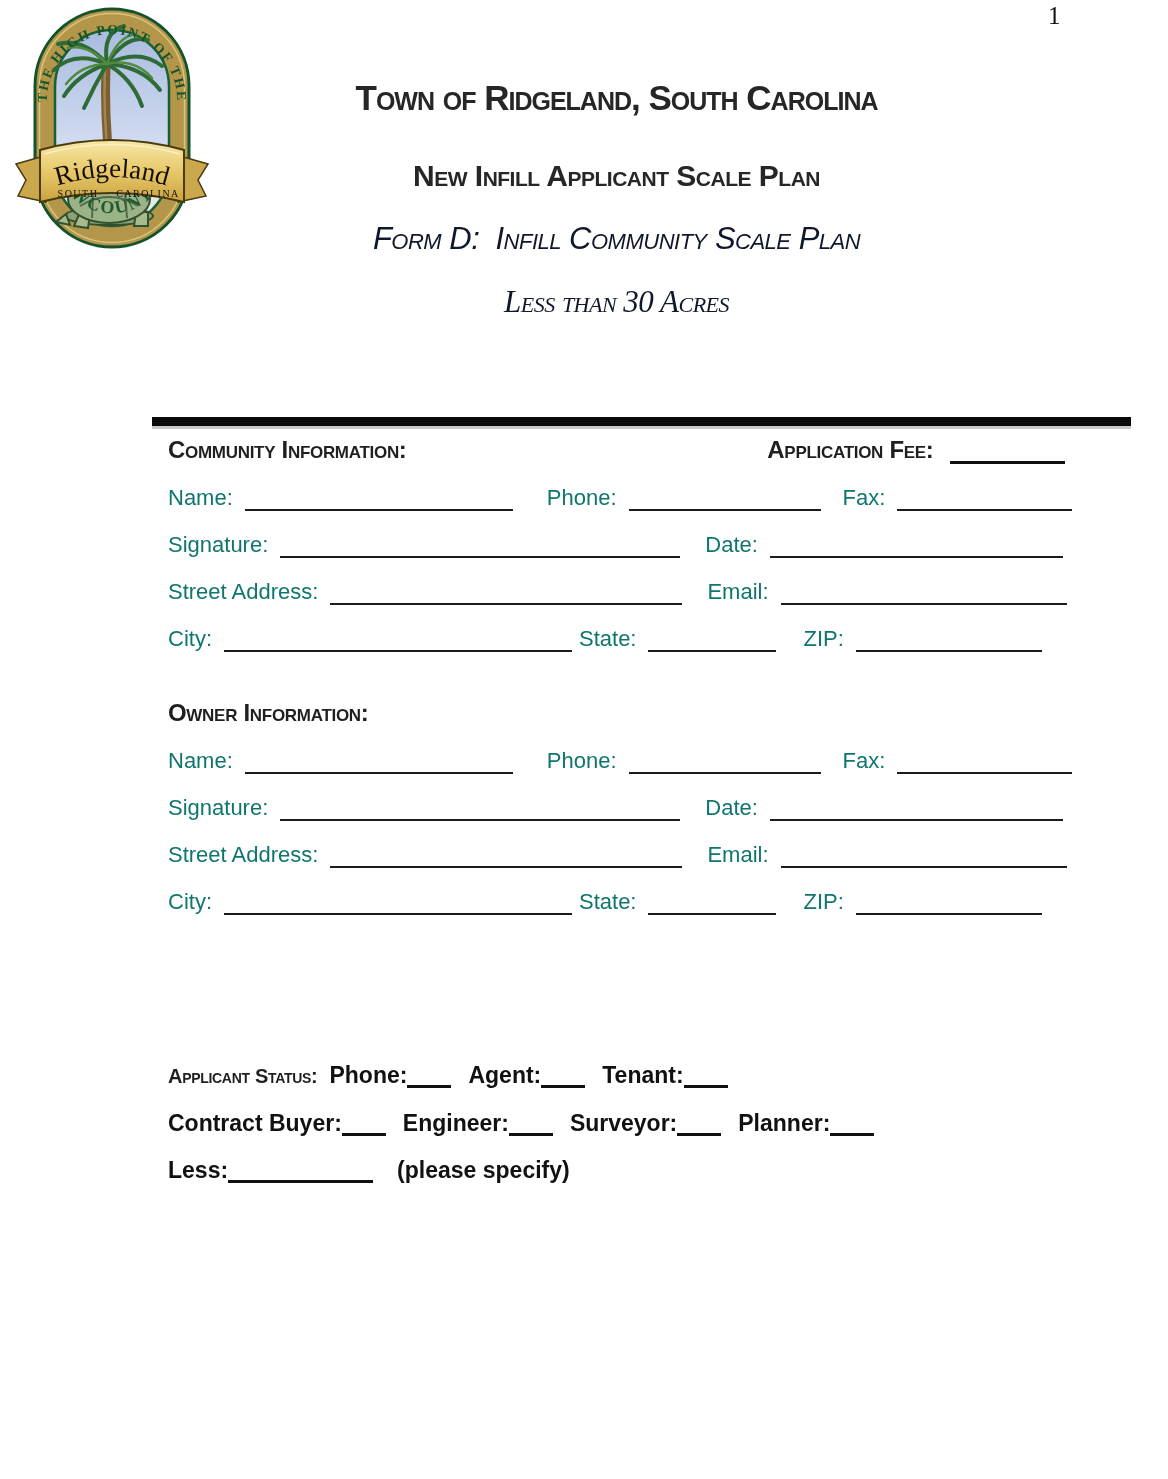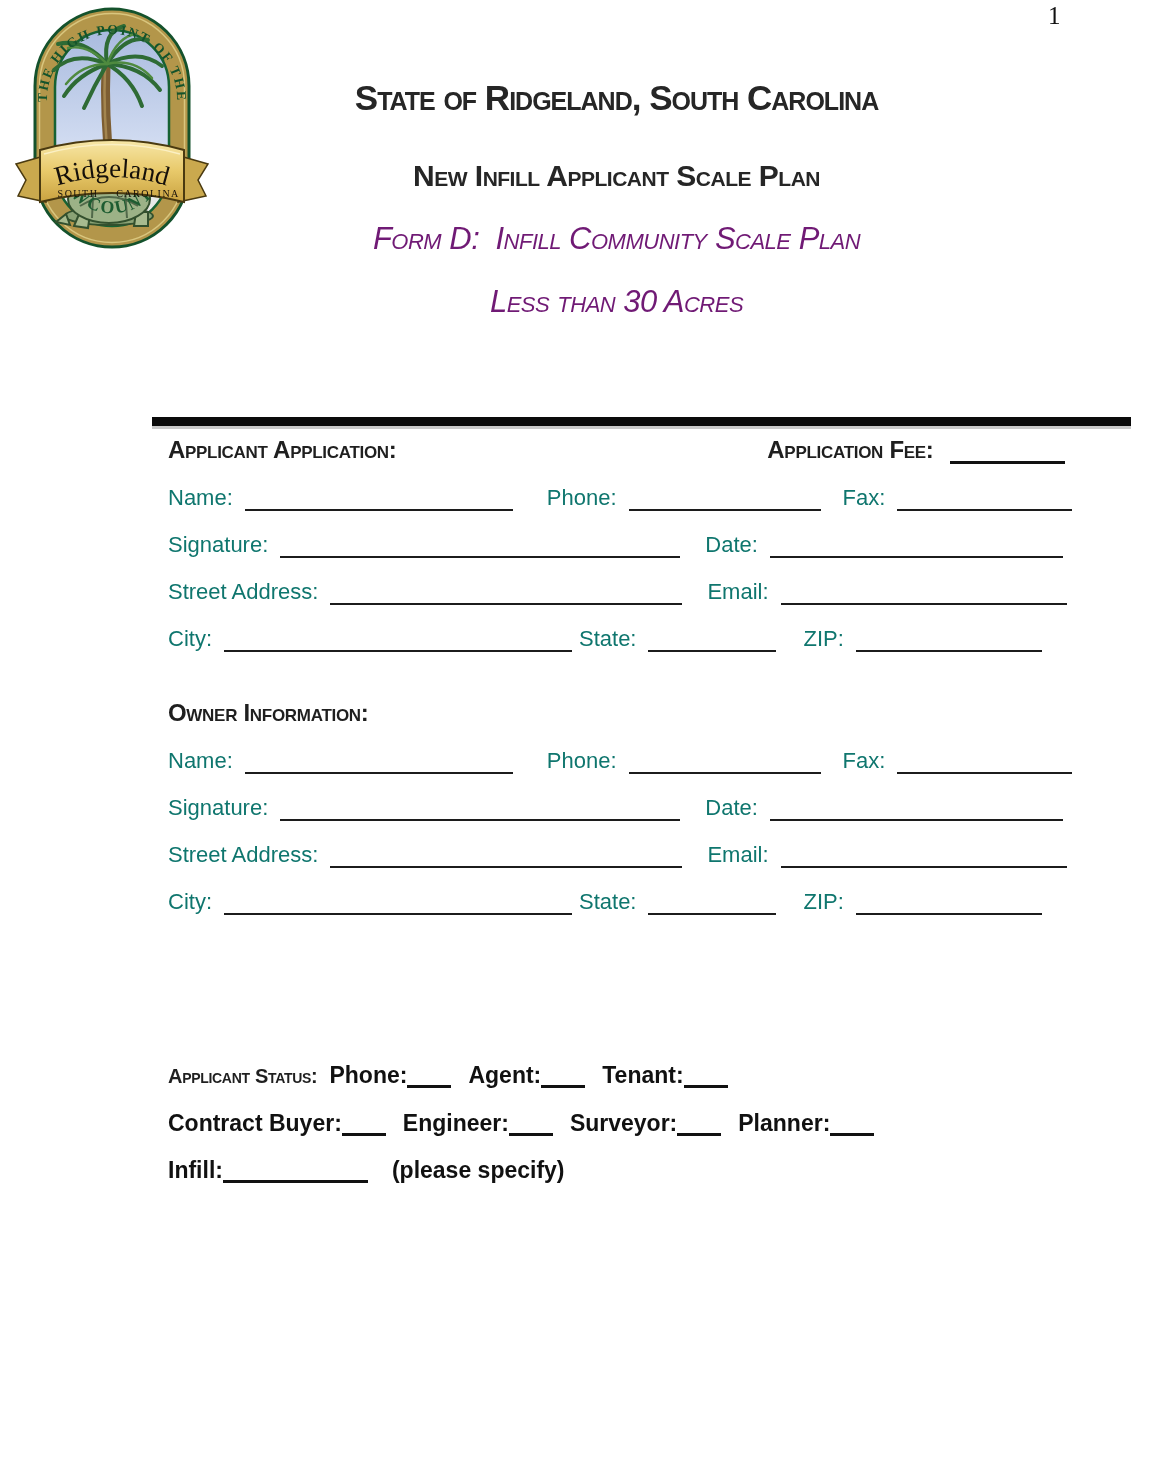--- a/index.html
+++ b/index.html
@@ -21,24 +21,24 @@
   .header{
     position:absolute;top:80px;left:168px;width:897px;
     text-align:center;color:#262626;white-space:nowrap;
   }
   .h1,.h2,.h3{font-variant:small-caps;font-weight:bold;}
   .h1{font-size:35px;line-height:1;margin:0 0 46px;letter-spacing:-1px;}
   .h2{font-size:30px;line-height:1;margin:0 0 32px;letter-spacing:-0.5px;}
   .h3{font-size:30px;line-height:1;margin:0 0 30px;letter-spacing:-0.5px;}
   .h4,.h5{
     font-variant:small-caps;font-style:italic;font-weight:normal;
-    color:#701a75;line-height:1;letter-spacing:-0.5px;
+    color:#0f172a;line-height:1;letter-spacing:-0.5px;
   }
   .h4{font-size:31px;margin:0 0 32px;white-space:pre;}
-  .h5{font-size:31px;margin:0;}
+  .h5{font-size:31px;margin:0;font-family:Liberation Serif, serif;}
 
   .rule{
     position:absolute;left:152px;top:417px;width:979px;height:9px;
     background:#0a0a0a;border-bottom:3px solid #c9c9c9;
   }
 
   .section{position:absolute;left:168px;width:897px;white-space:nowrap;}
   .sec-applicant{top:436px;}
   .sec-owner{top:699px;}
 
@@ -163,31 +163,31 @@
         <text x="134" y="193" text-anchor="middle" font-family="Liberation Serif, serif" font-size="10" letter-spacing="1.5" fill="#15100a">CAROLINA</text>
       </g>
 
       <text font-family="Liberation Serif, serif" font-size="13.5" font-weight="bold" fill="#14532b" letter-spacing="2">
         <textPath href="#arcTop" startOffset="50%" text-anchor="middle">THE HIGH POINT OF THE</textPath>
       </text>
     </svg>
   </div>
 
   <div class="header">
-    <div class="h1">State of Ridgeland, South Carolina</div>
+    <div class="h1">Town of Ridgeland, South Carolina</div>
     <div class="h2">New Infill Applicant Scale Plan</div>
     <div class="h4">Form D:  Infill Community Scale Plan</div>
     <div class="h5">Less than 30 Acres</div>
   </div>
 
   <div class="rule"></div>
 
   <div class="section sec-applicant">
     <div class="sec-head-row">
-      <span class="schead">Applicant Application:</span>
+      <span class="schead">Community Information:</span>
       <span>
         <span class="schead">Application Fee:</span>
         <span class="fline fee-line w115"></span>
       </span>
     </div>
     <div class="frow">
       <span class="lbl">Name:</span><span class="fline w268"></span><span class="lbl g34">Phone:</span><span class="fline w192"></span><span class="lbl g22">Fax:</span><span class="fline w175"></span>
     </div>
     <div class="frow">
       <span class="lbl">Signature:</span><span class="fline w400"></span><span class="lbl g25">Date:</span><span class="fline w293"></span>
@@ -219,21 +219,21 @@
   </div>
 
   <div class="status">
     <div class="line">
       <span class="schead">Applicant Status:</span><span class="opt-first">Phone:</span><span class="uline"></span><span class="opt">Agent:</span><span class="uline"></span><span class="opt">Tenant:</span><span class="uline"></span>
     </div>
     <div class="line">
       <span>Contract Buyer:</span><span class="uline"></span><span class="opt">Engineer:</span><span class="uline"></span><span class="opt">Surveyor:</span><span class="uline"></span><span class="opt">Planner:</span><span class="uline"></span>
     </div>
     <div class="line">
-      <span>Infill:</span><span class="uline w145"></span><span class="note">(please specify)</span>
+      <span>Less:</span><span class="uline w145"></span><span class="note">(please specify)</span>
     </div>
   </div>
 
   <div class="footer">
     <div>New Infill Community Scale Plan Application and Review Form</div>
     
   </div>
 
 </div>
 

